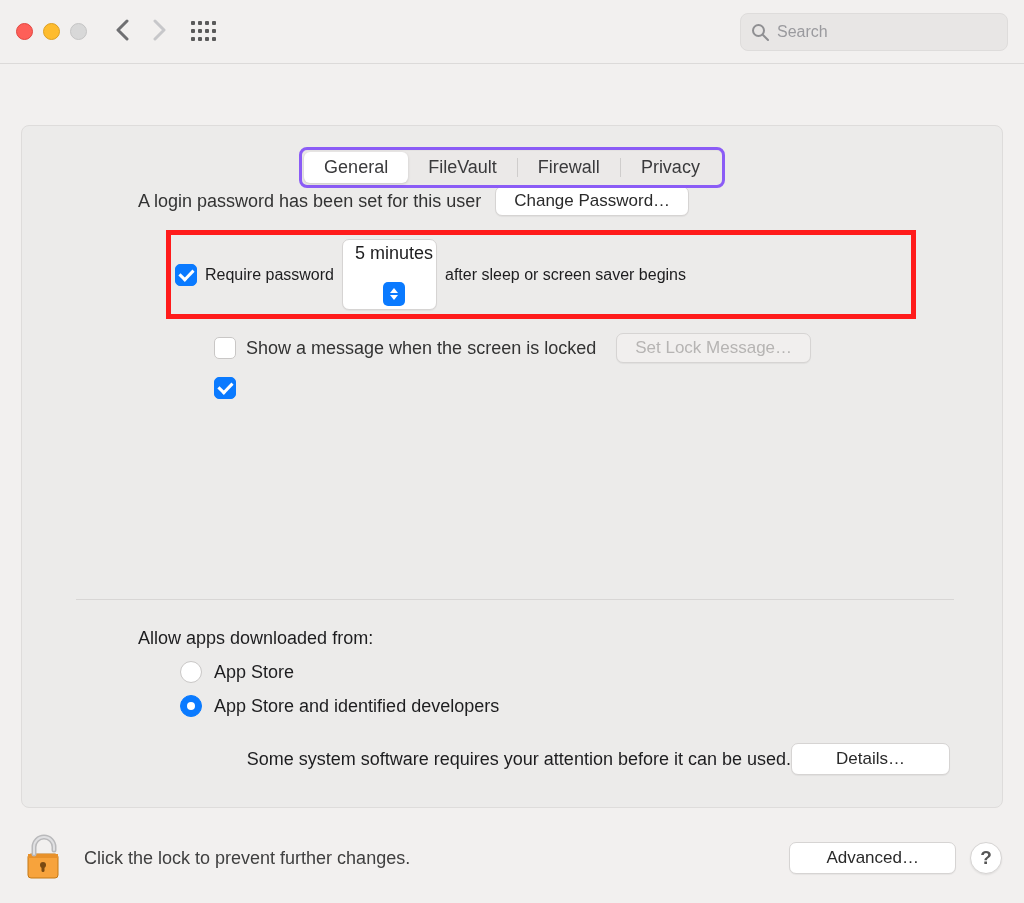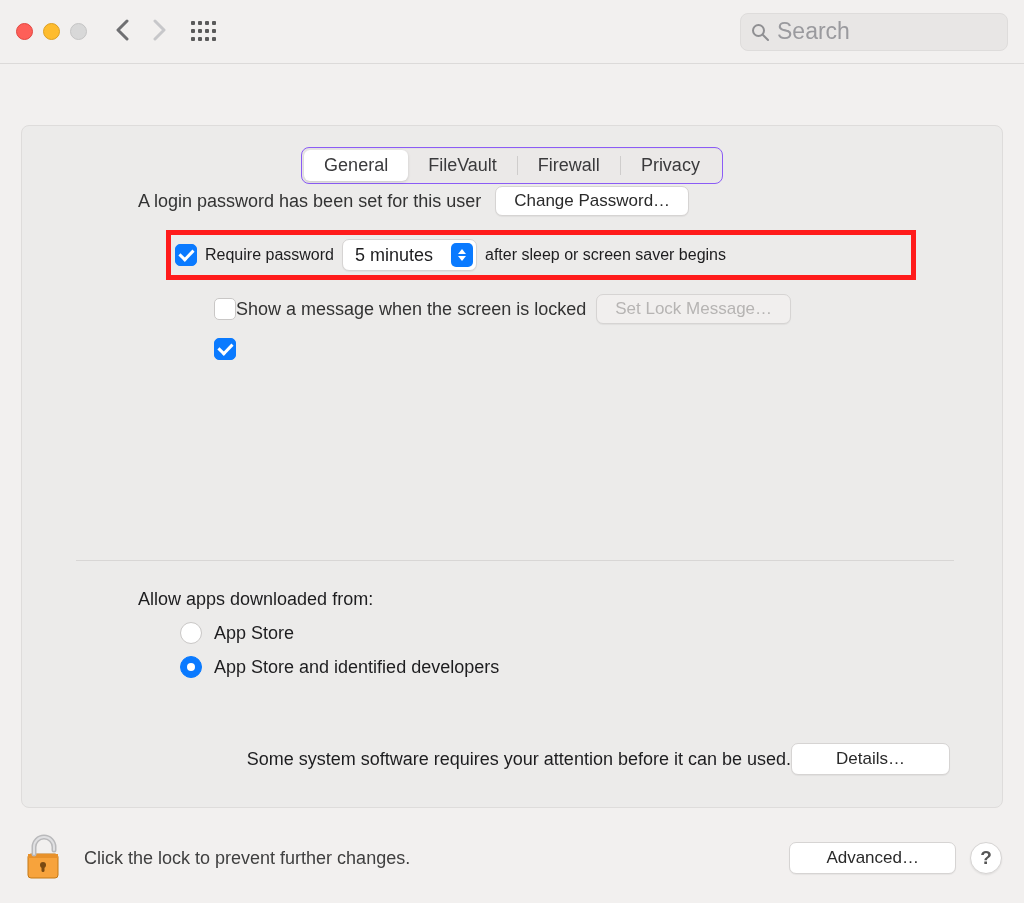--- a/index.html
+++ b/index.html
@@ -71,37 +71,37 @@
     display: flex;
     align-items: center;
     padding: 0 10px;
     gap: 6px;
     border: 1px solid #dedcdb;
   }
   .search svg { flex: none; }
   .search input {
     border: none;
     background: transparent;
-    font-size: 23px;
+    font-size: 16px;
     color: #4c1d95;
     outline: none;
     width: 100%;
   }
   .search input::placeholder { color: #9a9a9e; }
 
   
   .tab-bar {
     display: flex;
     justify-content: center;
     margin-top: 42px;
   }
   .segmented {
     display: flex;
     background: #ebe9e8;
-    border: 1px solid #8b5cf6;
+    border: 3px solid #8b5cf6;
     border-radius: 8px;
     padding: 2px;
     box-shadow: inset 0 1px 1px rgba(0,0,0,0.03);
   }
   .segmented .tab {
     padding: 5px 20px;
     font-size: 18px;
     color: #3a3a3c;
     border-radius: 6px;
     position: relative;
@@ -196,20 +196,21 @@
   .select {
     display: flex;
     align-items: center;
     background: #ffffff;
     border: 1px solid #d6d4d3;
     border-radius: 7px;
     padding: 3px 3px 3px 12px;
     font-size: 18px;
     gap: 18px;
     box-shadow: 0 1px 1px rgba(0,0,0,0.05);
+    flex-direction: column;
   }
   .select .stepper {
     width: 22px; height: 24px;
     background: #0a7aff;
     border-radius: 5px;
     display: flex;
     flex-direction: column;
     align-items: center;
     justify-content: center;
     gap: 2px;
@@ -220,20 +221,21 @@
     width: 0; height: 0;
     border-left: 4px solid transparent;
     border-right: 4px solid transparent;
   }
   .select .stepper::before { border-bottom: 5px solid #fff; }
   .select .stepper::after  { border-top: 5px solid #fff; }
 
   .indent-row {
     margin-top: 14px;
     margin-left: 106px;
+    gap: 10px;
     padding-left: 32px;
   }
 
   .divider {
     height: 1px;
     background: #d8d6d5;
     margin: 0;
     margin-top: 200px;
   }
 

